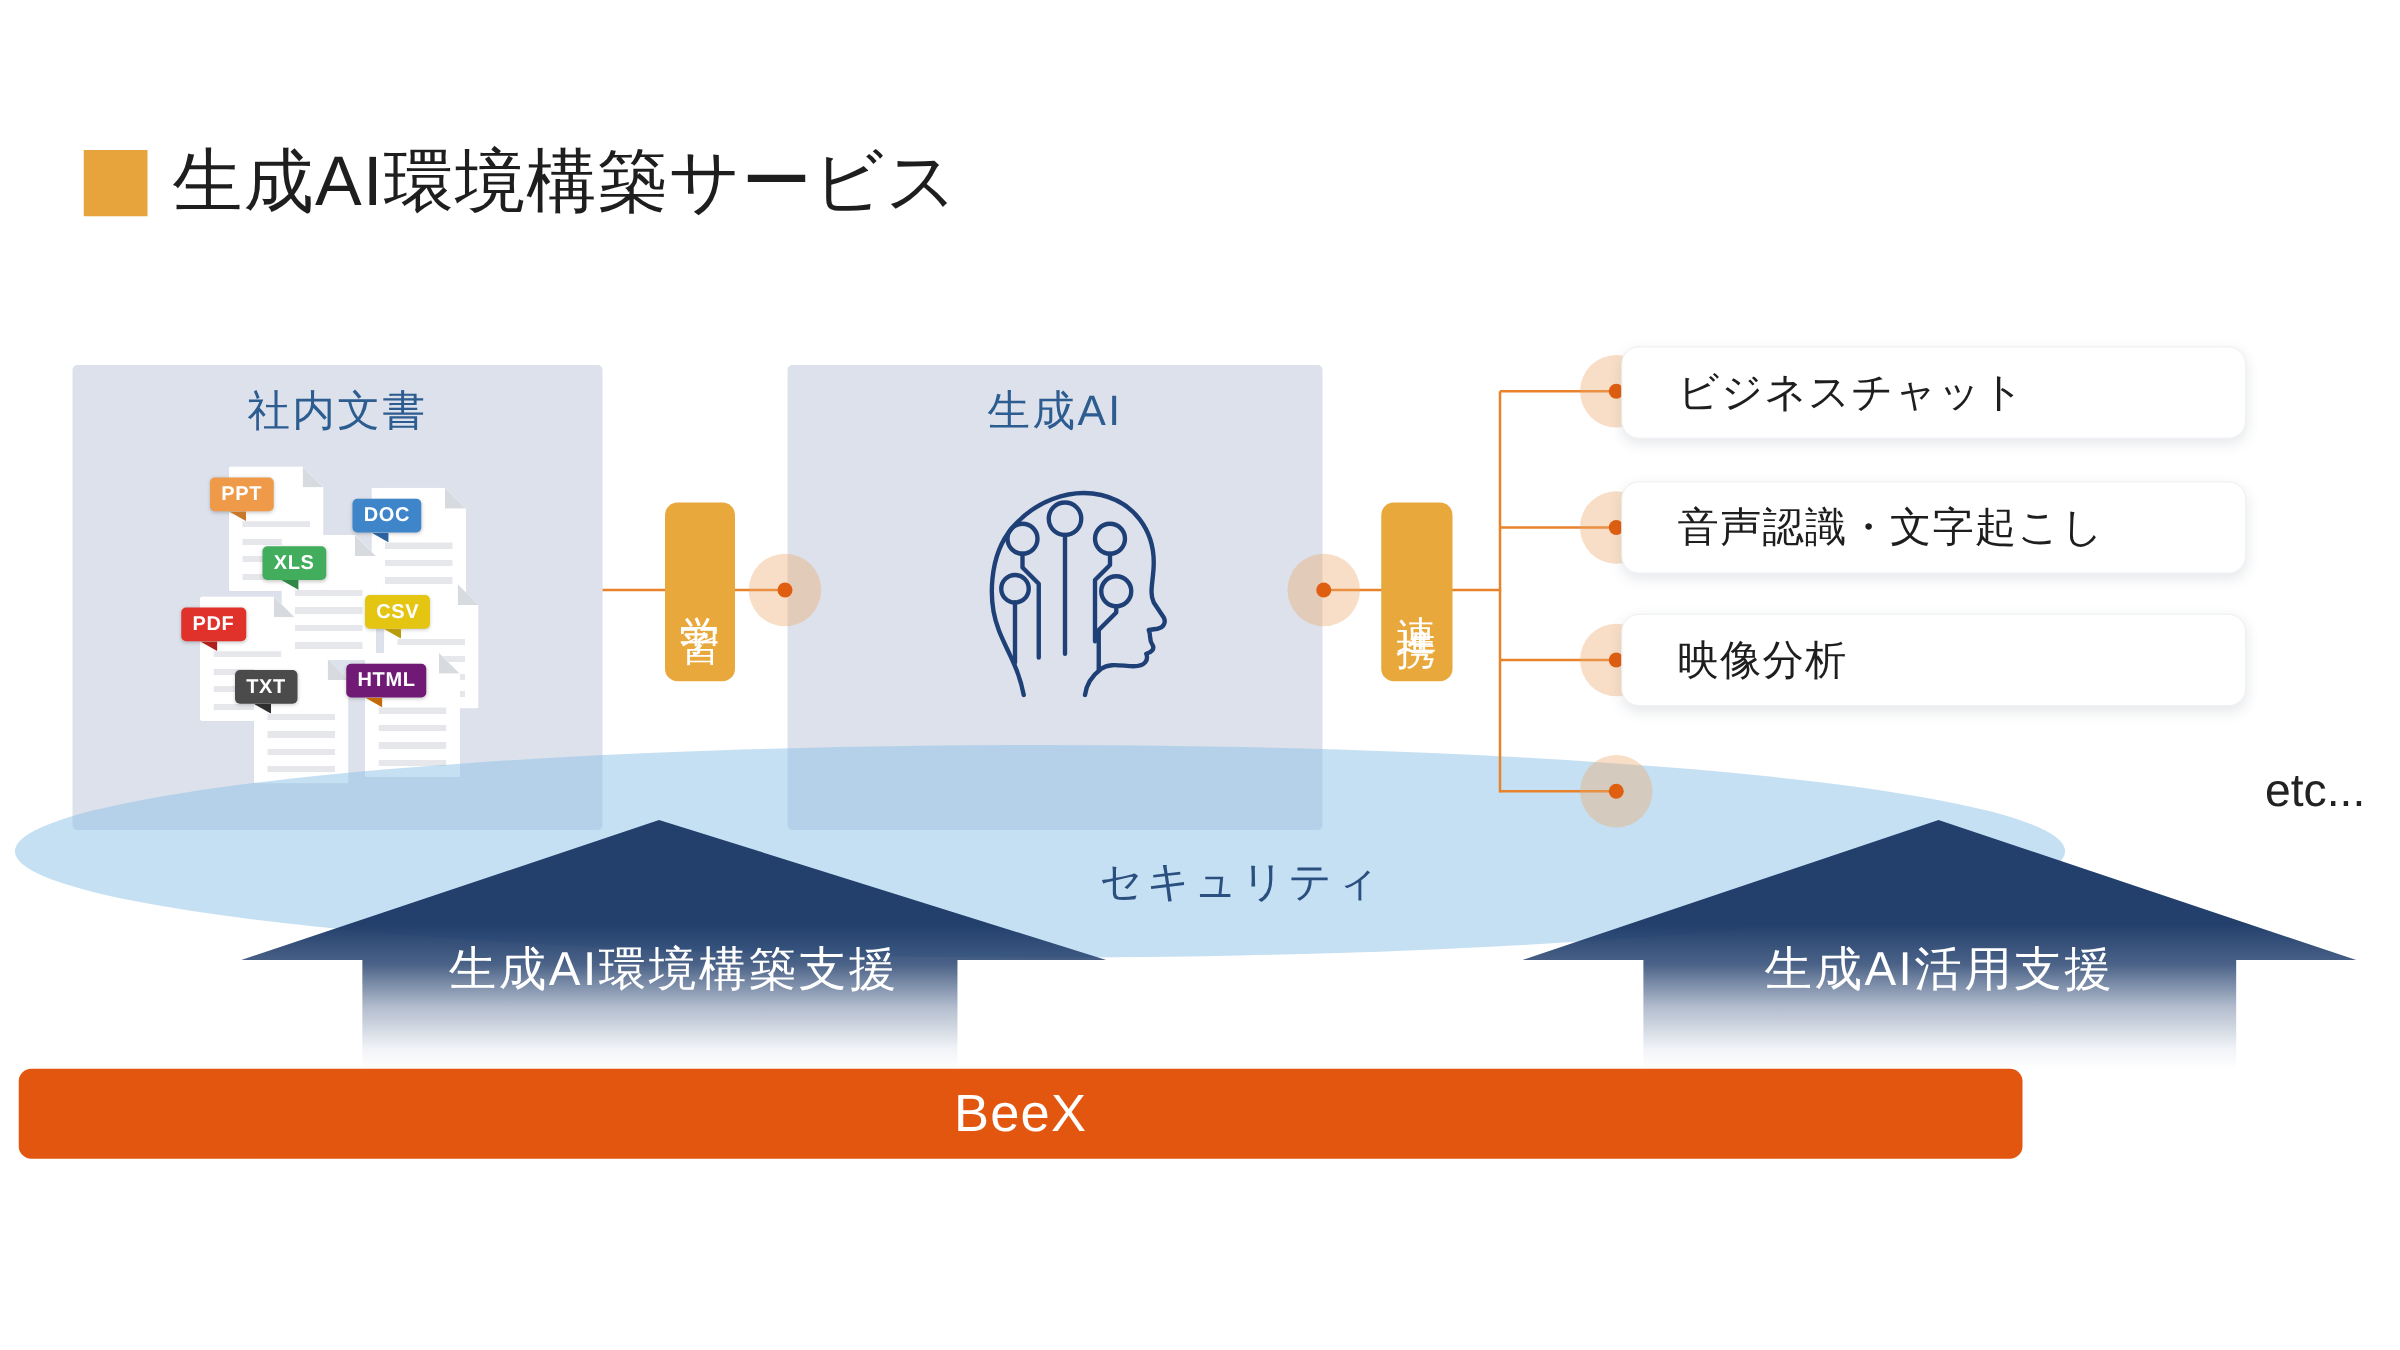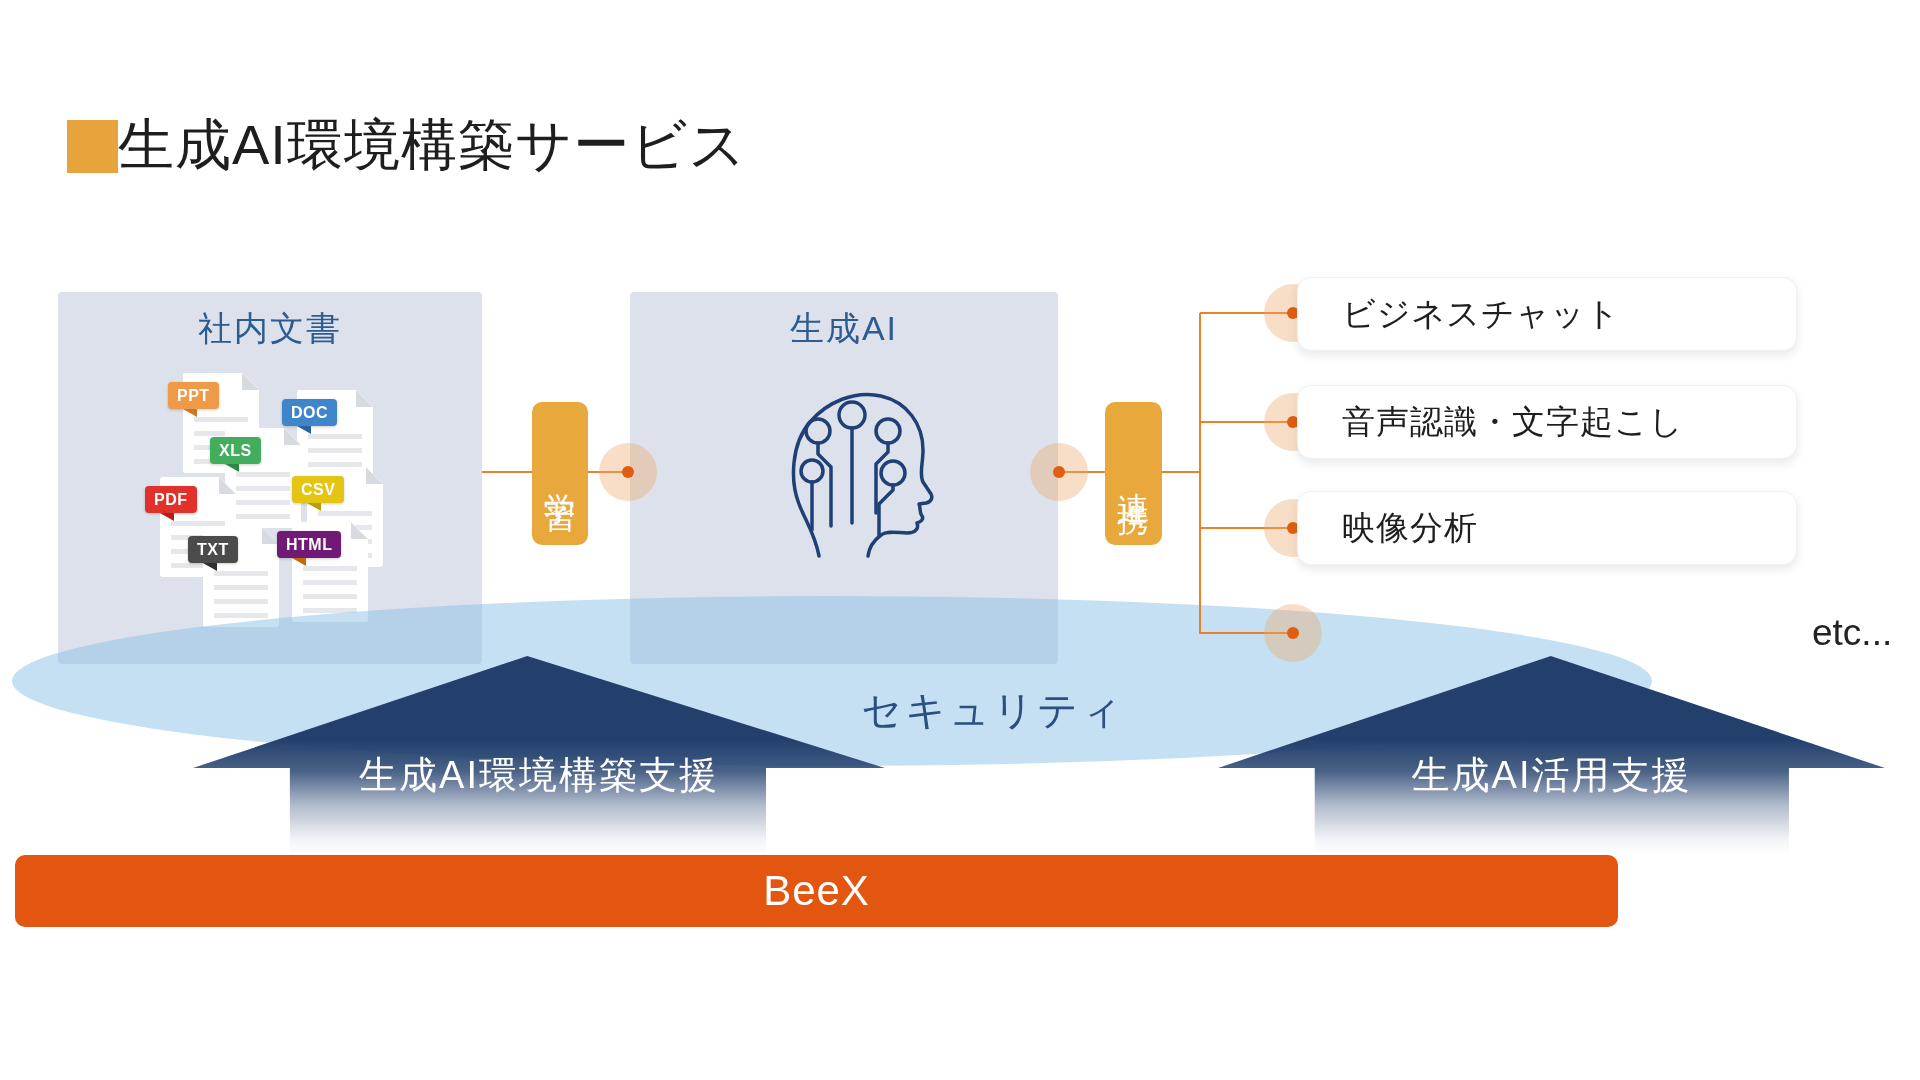--- a/index.html
+++ b/index.html
@@ -1,20 +1,20 @@
 <!DOCTYPE html>
 <html><head>
 <meta charset="utf-8">
 <style>
   html,body{margin:0;padding:0;background:#fff;}
   .stage{position:relative;width:1920px;height:1080px;background:#ffffff;overflow:hidden;
          font-family:"Liberation Sans","DejaVu Sans",sans-serif;}
 
   
-  .title-row{position:absolute;left:67px;top:108px;display:flex;align-items:center;z-index:6;}
+  .title-row{position:absolute;left:67px;top:108px;display:flex;align-items:center;gap:20px;z-index:6;}
   .title-square{width:51px;height:53px;background:#E7A33C;}
   .title-text{font-size:56px;font-weight:500;color:#1E1E1E;letter-spacing:1px;}
 
   
   .panel{position:absolute;background:#DCE1EB;border-radius:4px;z-index:1;}
   .panel-title{position:absolute;top:14px;left:0;width:100%;text-align:center;
                font-size:34px;font-weight:500;color:#2C5C90;letter-spacing:2px;}
   #left-panel{left:58px;top:292px;width:424px;height:372px;}
   #center-panel{left:630px;top:292px;width:428px;height:372px;}
 
@@ -51,21 +51,21 @@
   .card{position:absolute;left:1297px;width:500px;height:74px;background:#fff;border-radius:14px;
         border:1px solid #F0F1F3;box-shadow:0 4px 10px rgba(80,90,110,0.14);z-index:5;
         display:flex;align-items:center;padding-left:44px;box-sizing:border-box;
         font-size:33px;font-weight:500;color:#1E1E1E;letter-spacing:1px;}
   .etc{position:absolute;left:1812px;top:612px;font-size:37px;color:#222;z-index:5;}
 
   
   .ellipse{position:absolute;left:12px;top:596px;width:1640px;height:170px;border-radius:50%;
            background:rgba(140,193,231,0.5);z-index:2;}
   .security-label{position:absolute;left:843px;top:683px;width:300px;text-align:center;
-                  font-size:40px;font-weight:500;color:#2B5080;letter-spacing:3px;z-index:4;}
+                  font-size:34px;font-weight:500;color:#2B5080;letter-spacing:3px;z-index:4;}
 
   
   .big-arrow{position:absolute;top:656px;height:199px;z-index:3;
              background:linear-gradient(180deg,#23406D 0%,#23406D 42%,rgba(35,64,109,0.82) 58%,
                         rgba(70,95,135,0.42) 75%,rgba(140,160,190,0.12) 92%,rgba(180,195,215,0) 100%);}
   #arrow-left{left:193px;width:692px;
               clip-path:polygon(48.3% 0,100% 56.3%,82.8% 56.3%,82.8% 100%,14% 100%,14% 56.3%,0 56.3%);}
   #arrow-right{left:1218px;width:667px;
               clip-path:polygon(49.9% 0,100% 56.3%,85.6% 56.3%,85.6% 100%,14.5% 100%,14.5% 56.3%,0 56.3%);}
   .arrow-label{position:absolute;top:94px;left:0;width:100%;text-align:center;

